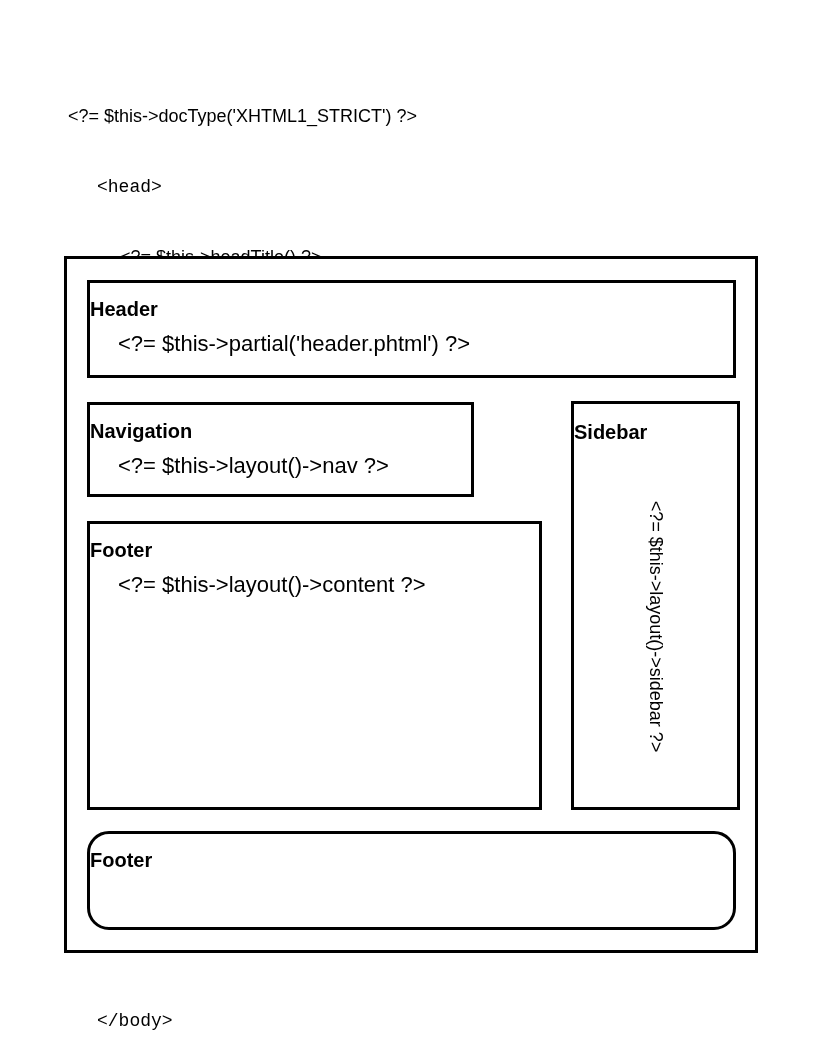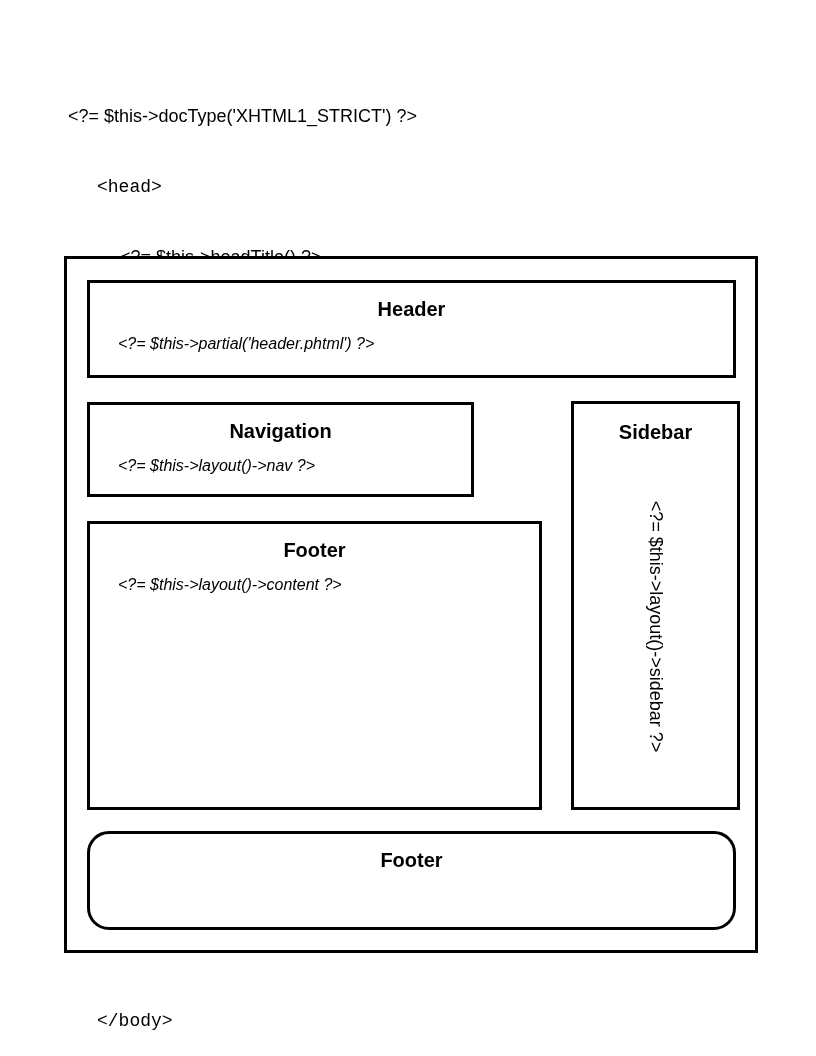--- a/index.html
+++ b/index.html
@@ -48,29 +48,28 @@
   .header-box     { left: 20px;  top: 21px;  width: 649px; height: 98px;  }
   .navigation-box { left: 20px;  top: 143px; width: 387px; height: 95px;  }
   .content-box    { left: 20px;  top: 262px; width: 455px; height: 289px; }
   .sidebar-box    { left: 504px; top: 142px; width: 169px; height: 409px; display: flex; flex-direction: column; }
   .footer-box     { left: 20px;  top: 572px; width: 649px; height: 99px; border-radius: 22px;  }
 
   .box-title {
     font-weight: bold;
     font-size: 20px;
     line-height: 25px;
-    text-align: center;
+    text-align: left;
     padding-top: 14px;
   }
   .box-code {
-    font-size: 16px;
+    font-size: 22px;
     line-height: 22px;
     padding: 11px 8px 0 28px;
     white-space: nowrap;
-    font-style: italic;
   }
   .sidebar-box .box-title { padding-top: 16px; }
   .sidebar-vertical-wrap {
     flex: 1;
     display: flex;
     align-items: center;
     justify-content: center;
     overflow: visible;
   }
   .sidebar-vertical-text {

